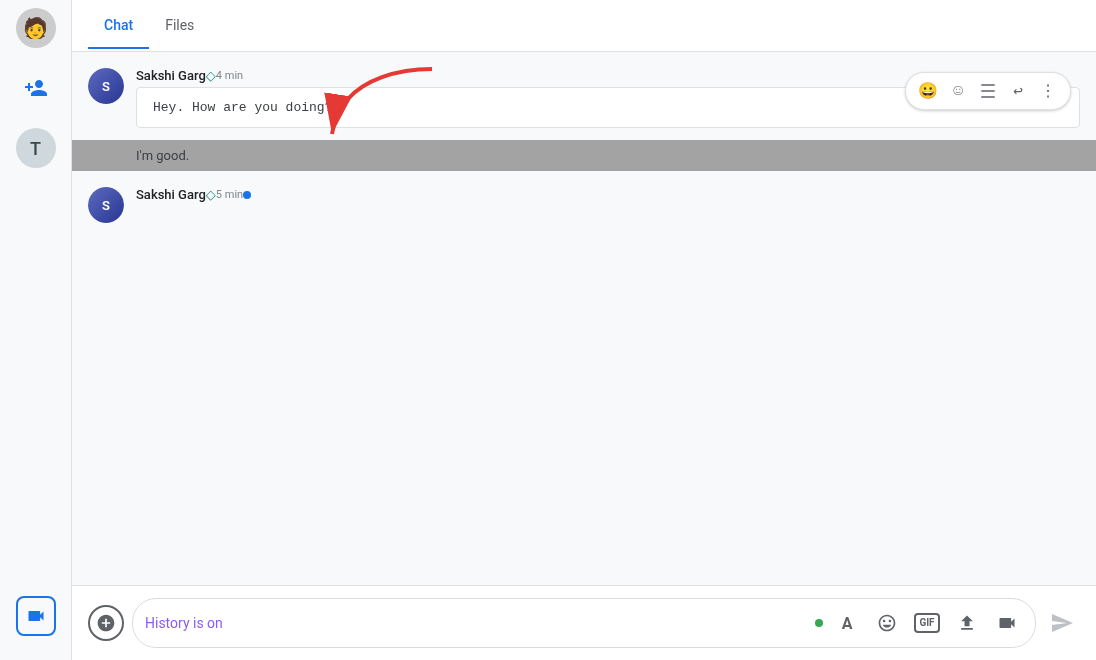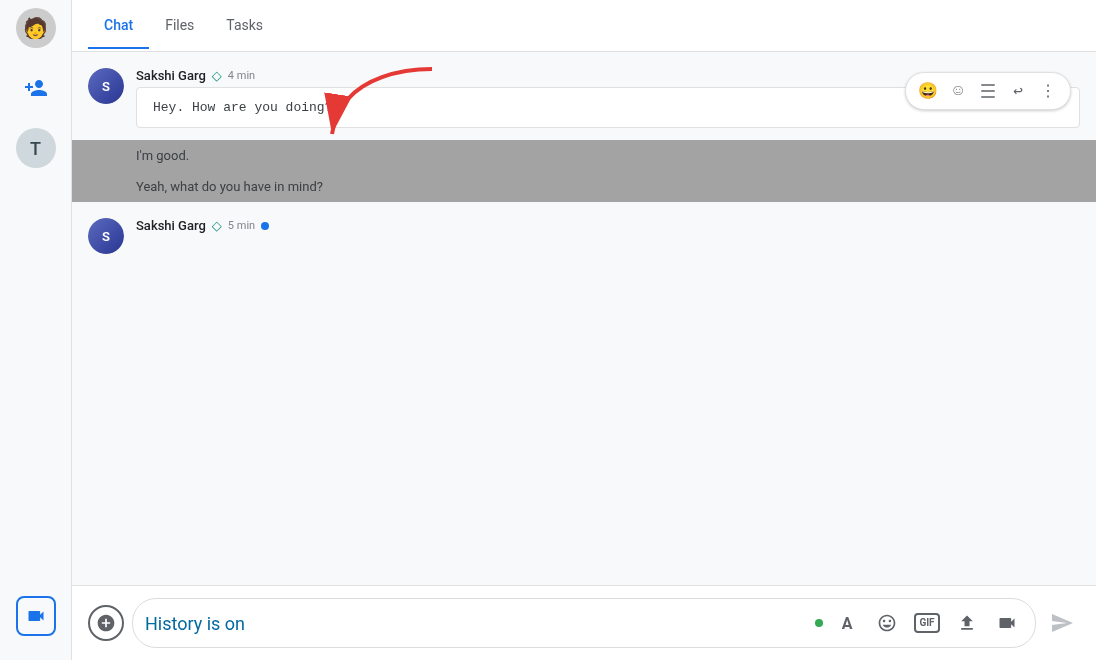--- a/index.html
+++ b/index.html
@@ -158,21 +158,20 @@
       color: white; font-size: 14px;
     }
 
     .msg-content {
       flex: 1;
     }
 
     .msg-header {
       display: flex;
       align-items: center;
-      gap: 6px;
       margin-bottom: 4px;
       text-align: right;
     }
 
     .msg-sender-name {
       font-size: 13px;
       font-weight: 500;
       color: #202124;
     }
 
@@ -282,22 +281,22 @@
       border-radius: 24px;
       display: flex;
       align-items: center;
       padding: 8px 12px;
       gap: 8px;
       min-height: 44px;
     }
 
     .input-placeholder {
       flex: 1;
-      font-size: 18px;
-      color: #0369a1;
+      font-size: 14px;
+      color: #8b5cf6;
     }
 
     .history-dot {
       width: 8px;
       height: 8px;
       border-radius: 50%;
       background: #34a853;
       flex-shrink: 0;
     }
 
@@ -365,21 +364,20 @@
       </svg>
     </div>
   </div>
 </div>
 
 <div class="chat-container">
 
   <div class="tabs-header">
     <div class="tab active">Chat</div>
     <div class="tab">Files</div>
-    <div class="tab">Tasks</div>
   </div>
 
   <div class="messages-area">
 
     <div class="red-arrow">
       <svg width="160" height="90" viewBox="0 0 160 90">
         <defs>
           <marker id="arrowhead" markerWidth="10" markerHeight="7" refX="10" refY="3.5" orient="auto">
             <polygon points="0 0, 10 3.5, 0 7" fill="#e53935"></polygon>
           </marker>
@@ -416,23 +414,20 @@
           <span>Hey. How are you doing?</span>
         </div>
       </div>
     </div>
 
     <div class="msg-plain">
       <span>I'm good.</span>
     </div>
 
 
-    <div class="msg-plain">
-      <span>Yeah, what do you have in mind?</span>
-    </div>
 
     <div class="message-group second-msg-group" style="padding-top: 12px;">
       <div class="msg-avatar">
         <div class="msg-avatar-inner">
           <span style="font-size:13px; font-weight:600;">S</span>
         </div>
       </div>
       <div class="msg-content">
         <div class="msg-header">
           <span class="msg-sender-name">Sakshi Garg</span>

